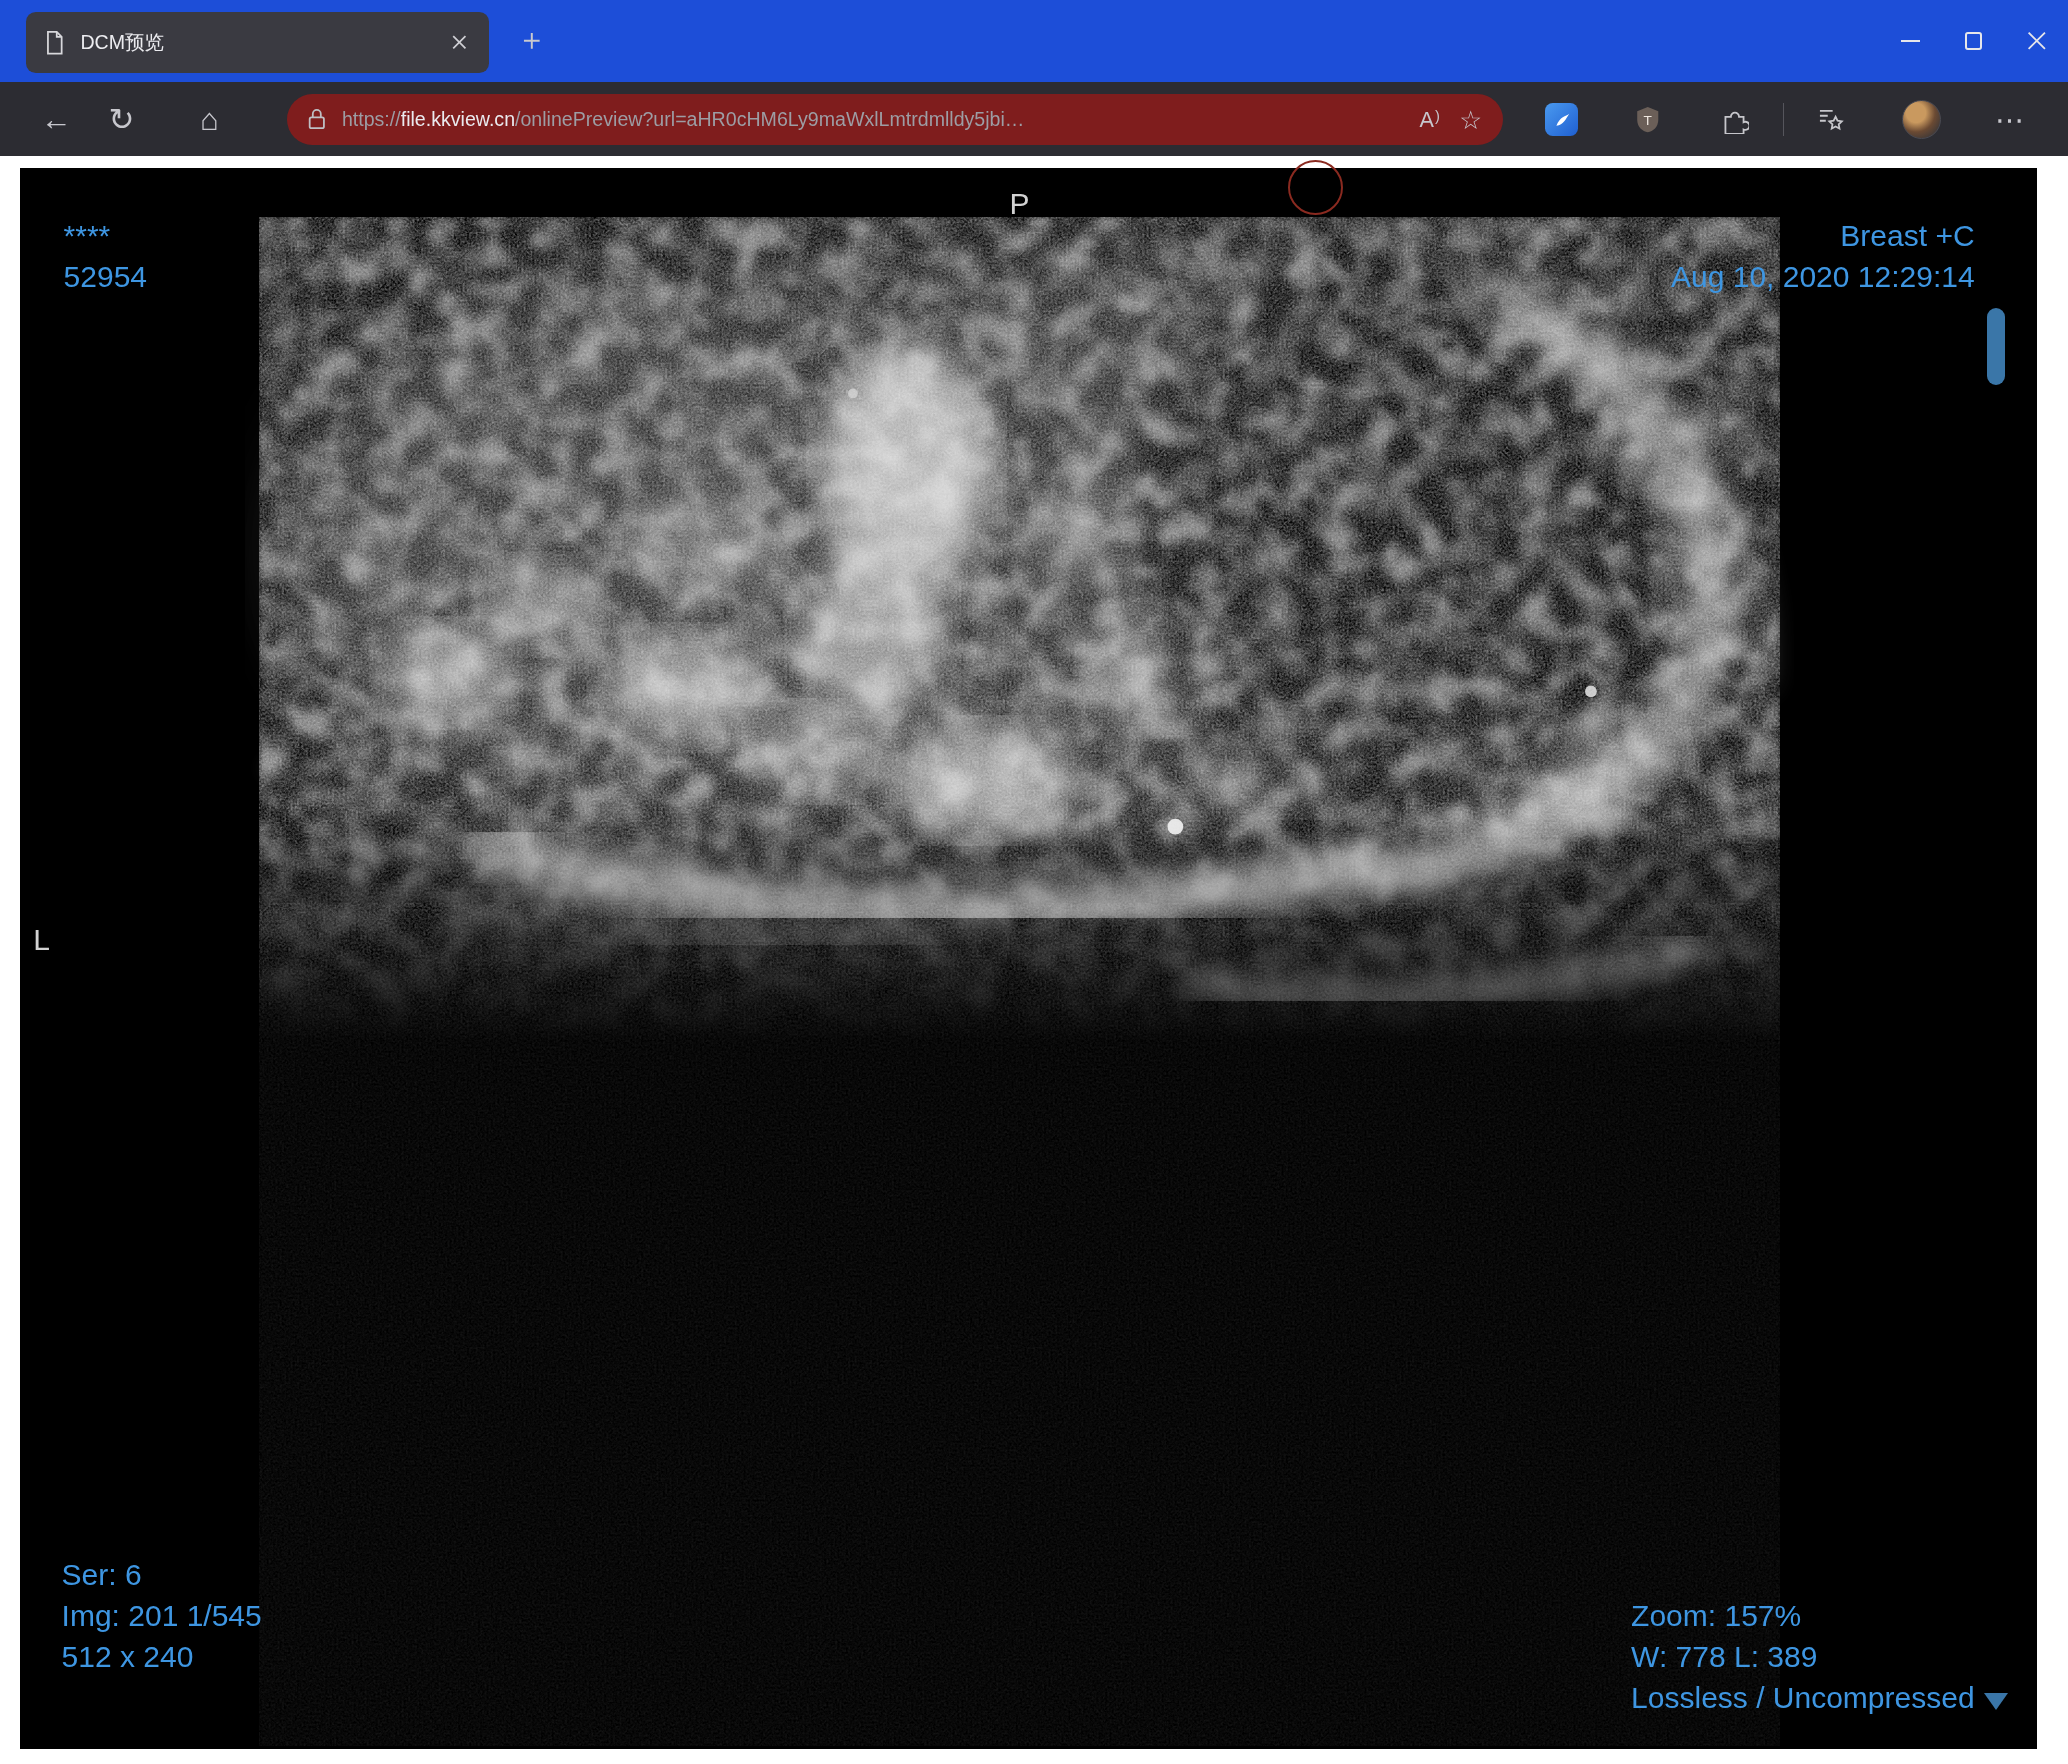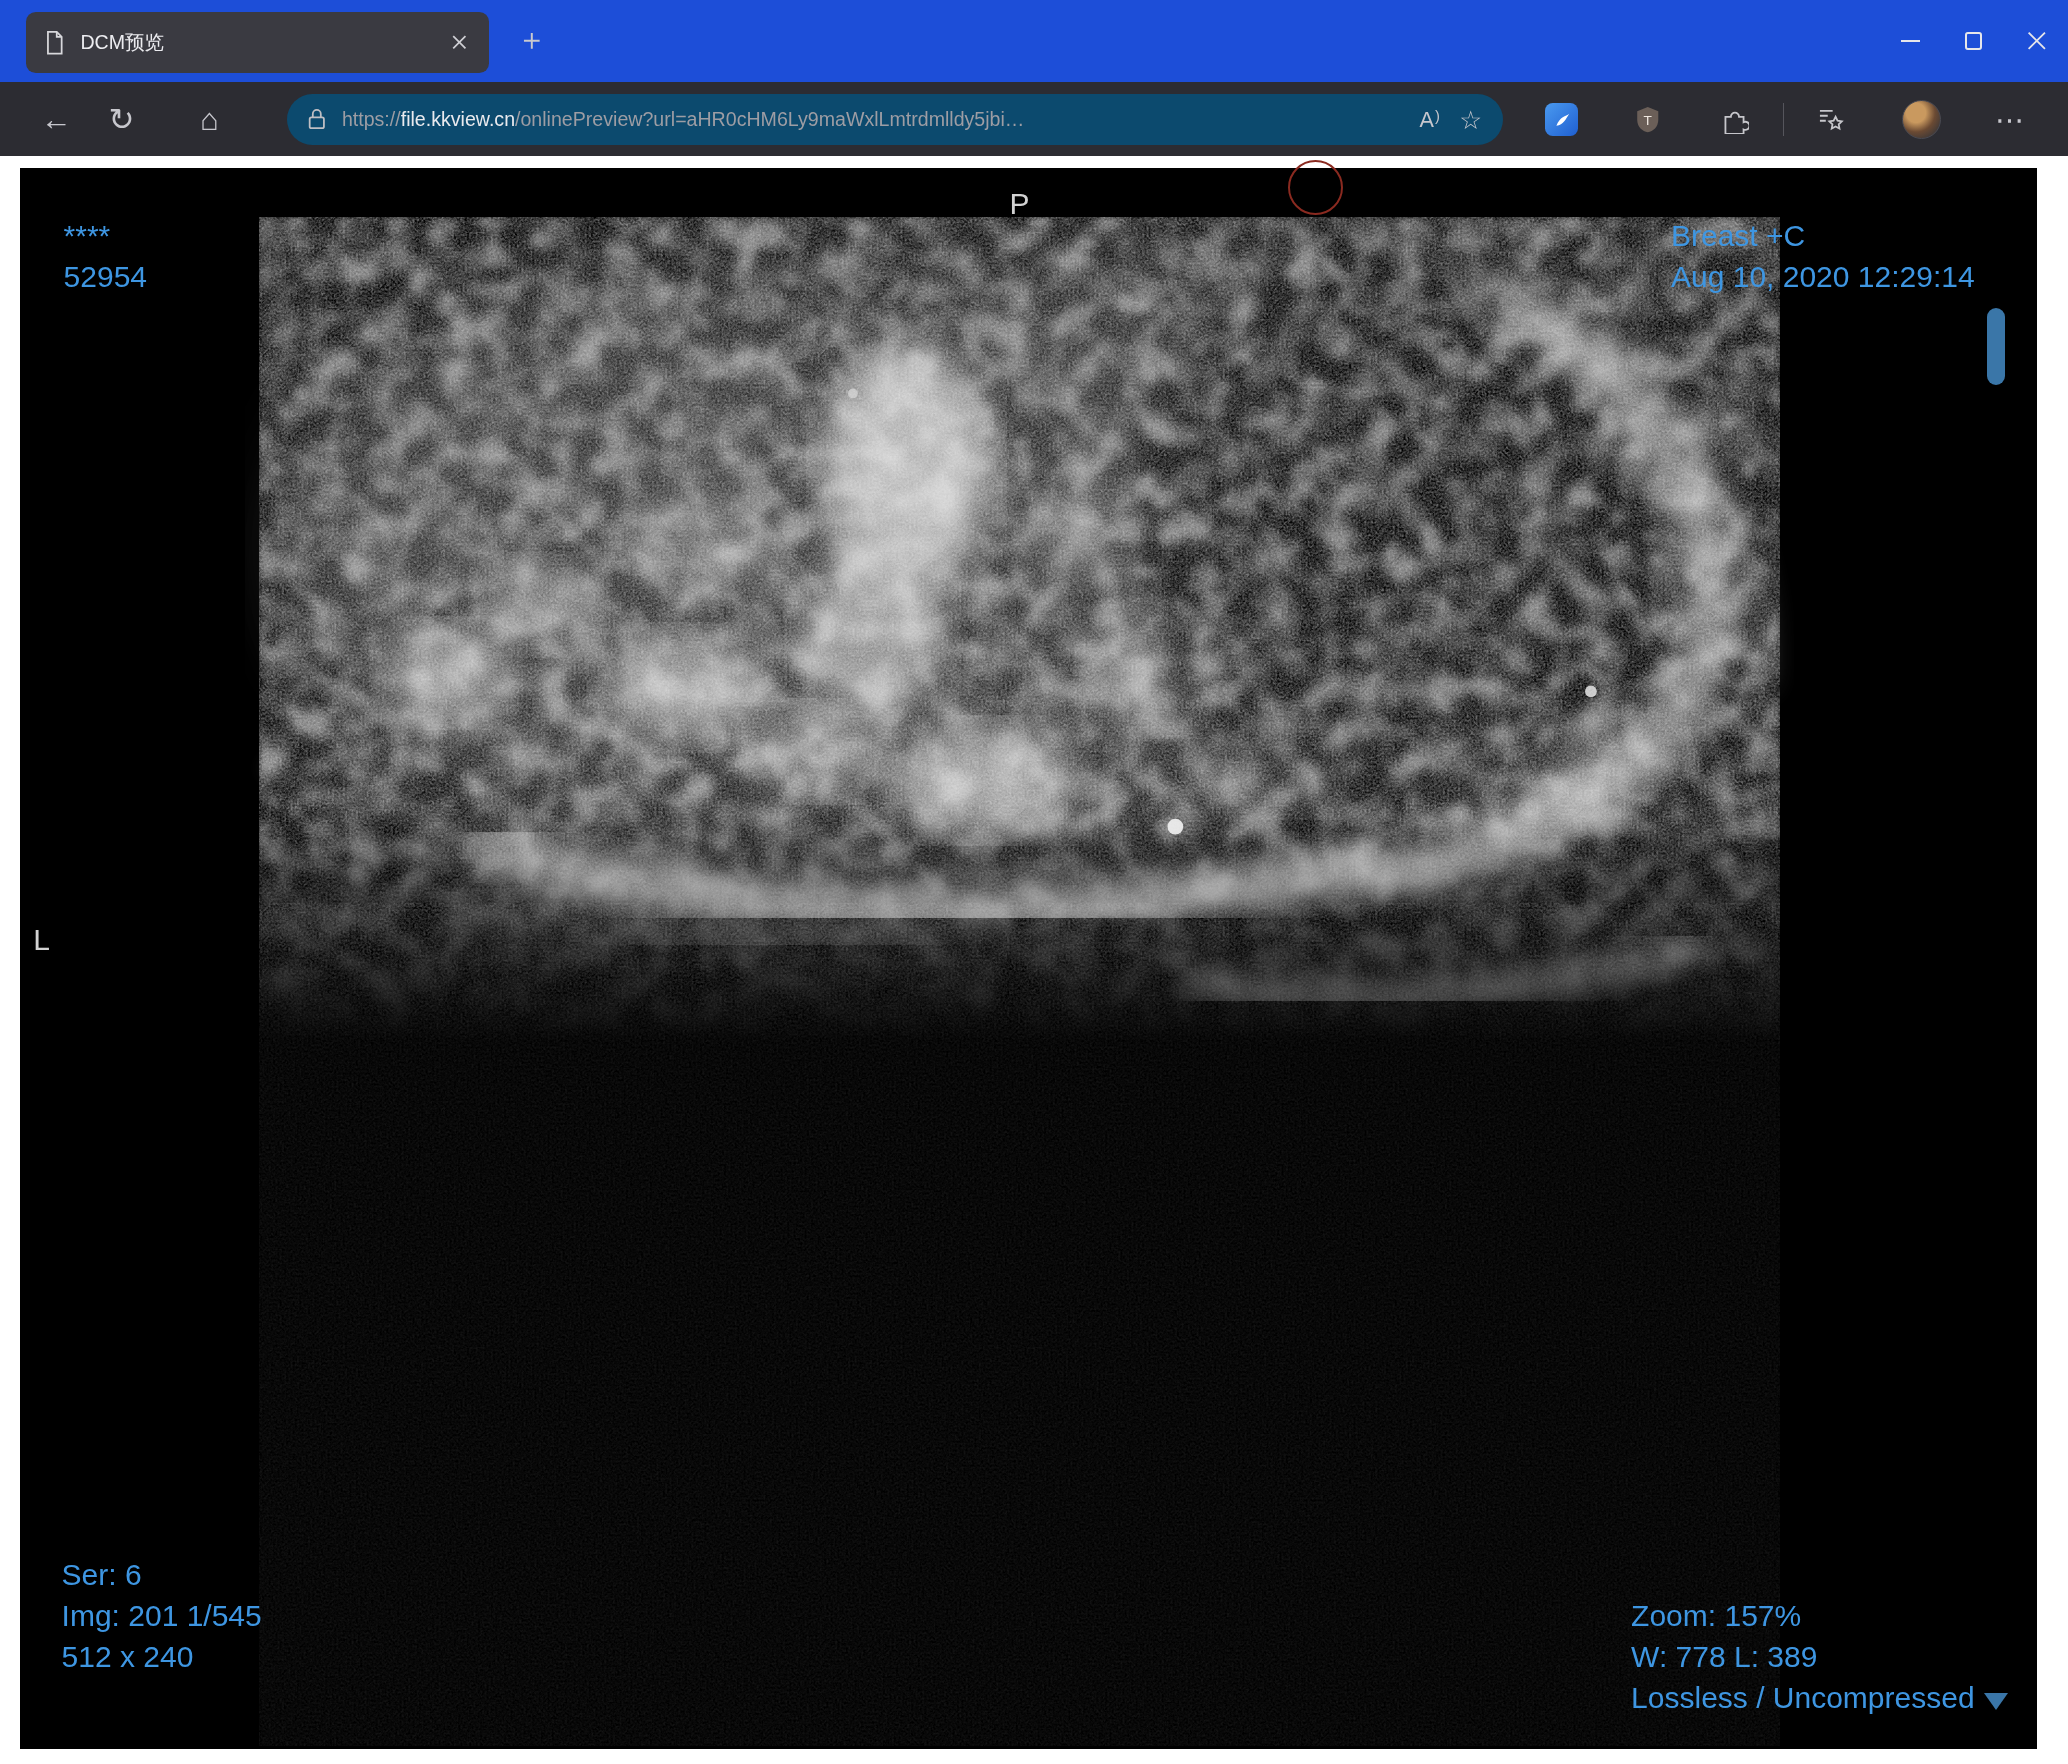--- a/index.html
+++ b/index.html
@@ -37,21 +37,21 @@
     position: absolute; left: 0; top: 82px; width: 2068px; height: 74px;
     background: #2c2c32;
   }
   .navbtn {
     position: absolute; top: 94px; width: 51px; height: 51px;
     display: flex; align-items: center; justify-content: center;
     border-radius: 7.8px; color: #c7c7cd; font-size: 31px; line-height: 1;
   }
   .addressbar {
     position: absolute; left: 287px; top: 94px; width: 1216px; height: 51px;
-    background: #0c4a6e; border-radius: 25.5px;
+    background: #7f1d1d; border-radius: 25.5px;
     display: flex; align-items: center; padding: 0 11.8px 0 19.6px;
   }
   .lock { margin-right: 15.7px; display: flex; flex: none; }
   .url { flex: 1; font-size: 19.6px; color: #9d9da4; white-space: nowrap; overflow: hidden; }
   .url .domain { color: #eaeaee; }
   .pillbtn {
     width: 41px; height: 41px; border-radius: 5.9px; flex: none;
     display: flex; align-items: center; justify-content: center;
     color: #c7c7cd;
   }
@@ -79,21 +79,21 @@
   
   .content { position: absolute; left: 0; top: 157px; width: 2068px; height: 1607px; background: #ffffff; }
   .viewer { position: absolute; left: 19.6px; top: 10.8px; width: 2017px; height: 1581px; background: #000; }
   .scan { position: absolute; left: 225px; top: 49px; width: 1549px; height: 1529px; }
 
   .ov { position: absolute; font-size: 30px; line-height: 41px; white-space: nowrap; }
   .blue { color: #3e96e2; }
   .gray { color: #d2d2d2; }
   .tl { left: 44px; top: 47px; }
   .p-marker { left: 990px; top: 15.7px; }
-  .tr { right: 62px; top: 47px; text-align: left; }
+  .tr { right: 62px; top: 47px; text-align: right; }
   .l-marker { left: 13.7px; top: 751px; }
   .bl { left: 42px; top: 1386px; }
   .br { right: 62px; top: 1427px; text-align: left; }
 
   .annotation-circle {
     position: absolute; left: 1268px; top: -7.8px; width: 55px; height: 55px;
     border: 2.9px solid #8a2a20; border-radius: 50%;
   }
   .scrollthumb {
     position: absolute; left: 1967px; top: 140px; width: 18.6px; height: 77px;

